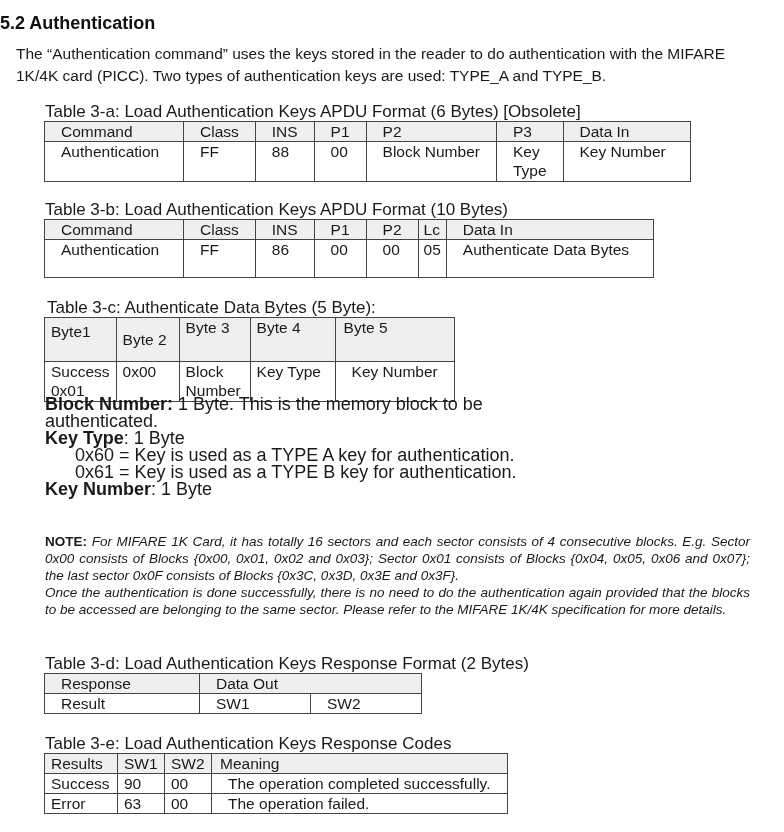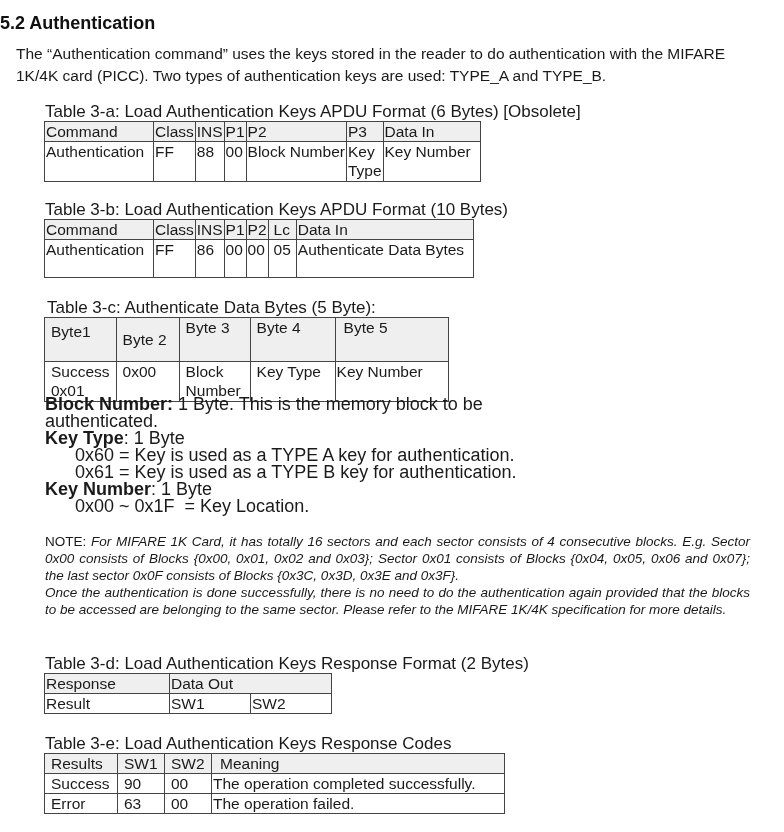--- a/index.html
+++ b/index.html
@@ -2,28 +2,28 @@
 <html><head>
 <meta charset="utf-8">
 <style>
   html, body { margin:0; padding:0; background:#ffffff; }
   body { width:784px; height:832px; position:relative; overflow:hidden; color:#111; font-family:"Liberation Sans", sans-serif; }
   .abs { position:absolute; }
   h2 { margin:0; font-size:18px; font-weight:bold; }
   .para { font-size:15.5px; line-height:22px; color:#1a1a1a; }
   .caption { font-size:17px; line-height:18px; color:#1a1a1a; white-space:nowrap; }
   table { border-collapse:collapse; font-size:15.5px; color:#1a1a1a; }
-  td { border:1px solid #444; padding:0 1px; vertical-align:top; line-height:19px; white-space:nowrap; }
+  td { border:1px solid #444; padding:0 16px; vertical-align:top; line-height:19px; white-space:nowrap; }
   tr.hdr td { background:#efefef; }
   table.outer { border:1.5px solid #333; }
   .defs { font-size:18px; line-height:17px; color:#1a1a1a; }
   .defs b { font-weight:bold; }
   .indent { padding-left:30px; }
   .note { font-size:13.5px; line-height:17px; font-style:italic; color:#1a1a1a; text-align:justify; }
-  .note b { font-style:normal; font-weight:normal; }
+  .note b { font-style:normal; font-weight:bold; }
 </style>
 </head>
 <body>
 
 <h2 class="abs" style="left:0;top:13px;">5.2 Authentication</h2>
 <div class="abs para" style="left:16px;top:43px;width:720px;">The “Authentication command” uses the keys stored in the reader to do authentication with the MIFARE 1K/4K card (PICC). Two types of authentication keys are used: TYPE_A and TYPE_B.</div>
 
 <div class="abs caption" style="left:45px;top:103px;">Table 3-a: Load Authentication Keys APDU Format (6 Bytes) [Obsolete]</div>
 <table class="abs outer" style="left:44px;top:121px;">
   <tbody>
@@ -91,21 +91,20 @@
   </tr>
 </tbody>
   </table>
 
 <div class="abs defs" style="left:45px;top:396px;width:520px;">
   <div><b>Block Number:</b><span> 1 Byte. This is the memory block to be authenticated.</span></div>
   <div><b>Key Type</b><span>: 1 Byte</span></div>
   <div class="indent">0x60 = Key is used as a TYPE A key for authentication.</div>
   <div class="indent">0x61 = Key is used as a TYPE B key for authentication.</div>
   <div><b>Key Number</b><span>: 1 Byte</span></div>
-  <div class="indent" style="white-space:pre">0x00 ~ 0x1F  = Key Location.</div>
 </div>
 
 <div class="abs note" style="left:45px;top:533px;width:705px;">
   <div><b>NOTE:</b><span> For MIFARE 1K Card, it has totally 16 sectors and each sector consists of 4 consecutive blocks. E.g. Sector 0x00 consists of Blocks {0x00, 0x01, 0x02 and 0x03}; Sector 0x01 consists of Blocks {0x04, 0x05, 0x06 and 0x07}; the last sector 0x0F consists of Blocks {0x3C, 0x3D, 0x3E and 0x3F}.</span></div>
   <div>Once the authentication is done successfully, there is no need to do the authentication again provided that the blocks to be accessed are belonging to the same sector. Please refer to the MIFARE 1K/4K specification for more details.</div>
 </div>
 
 <div class="abs caption" style="left:45px;top:655px;">Table 3-d: Load Authentication Keys Response Format (2 Bytes)</div>
 <table class="abs outer" style="left:44px;top:673px;">
   <tbody>

